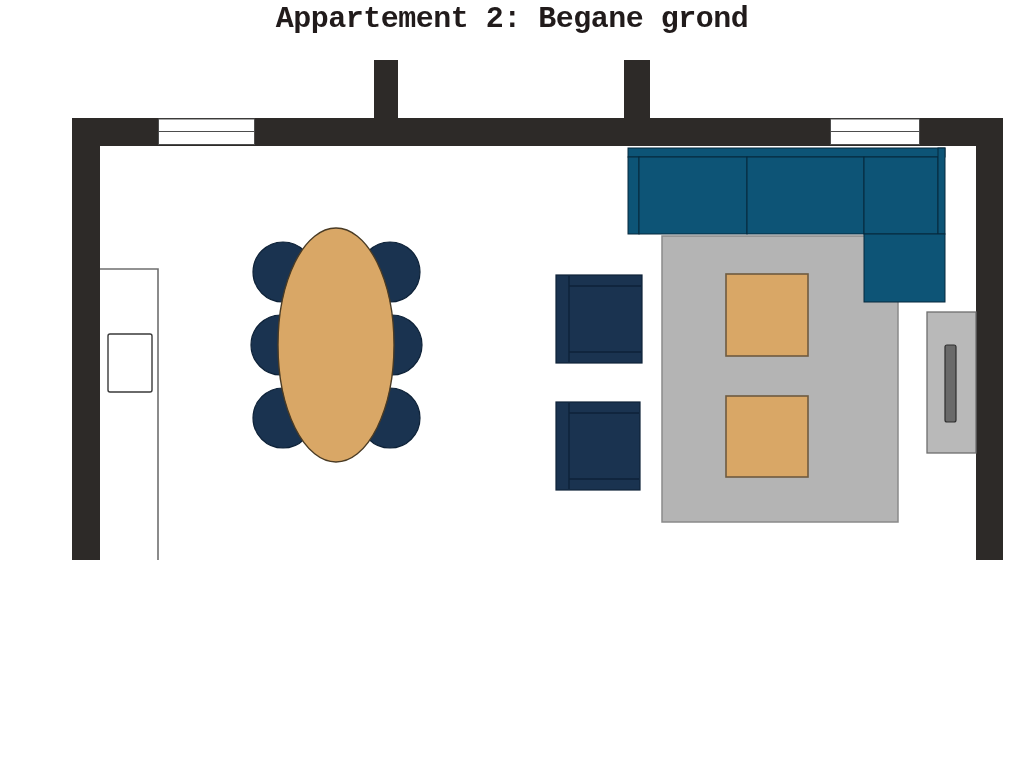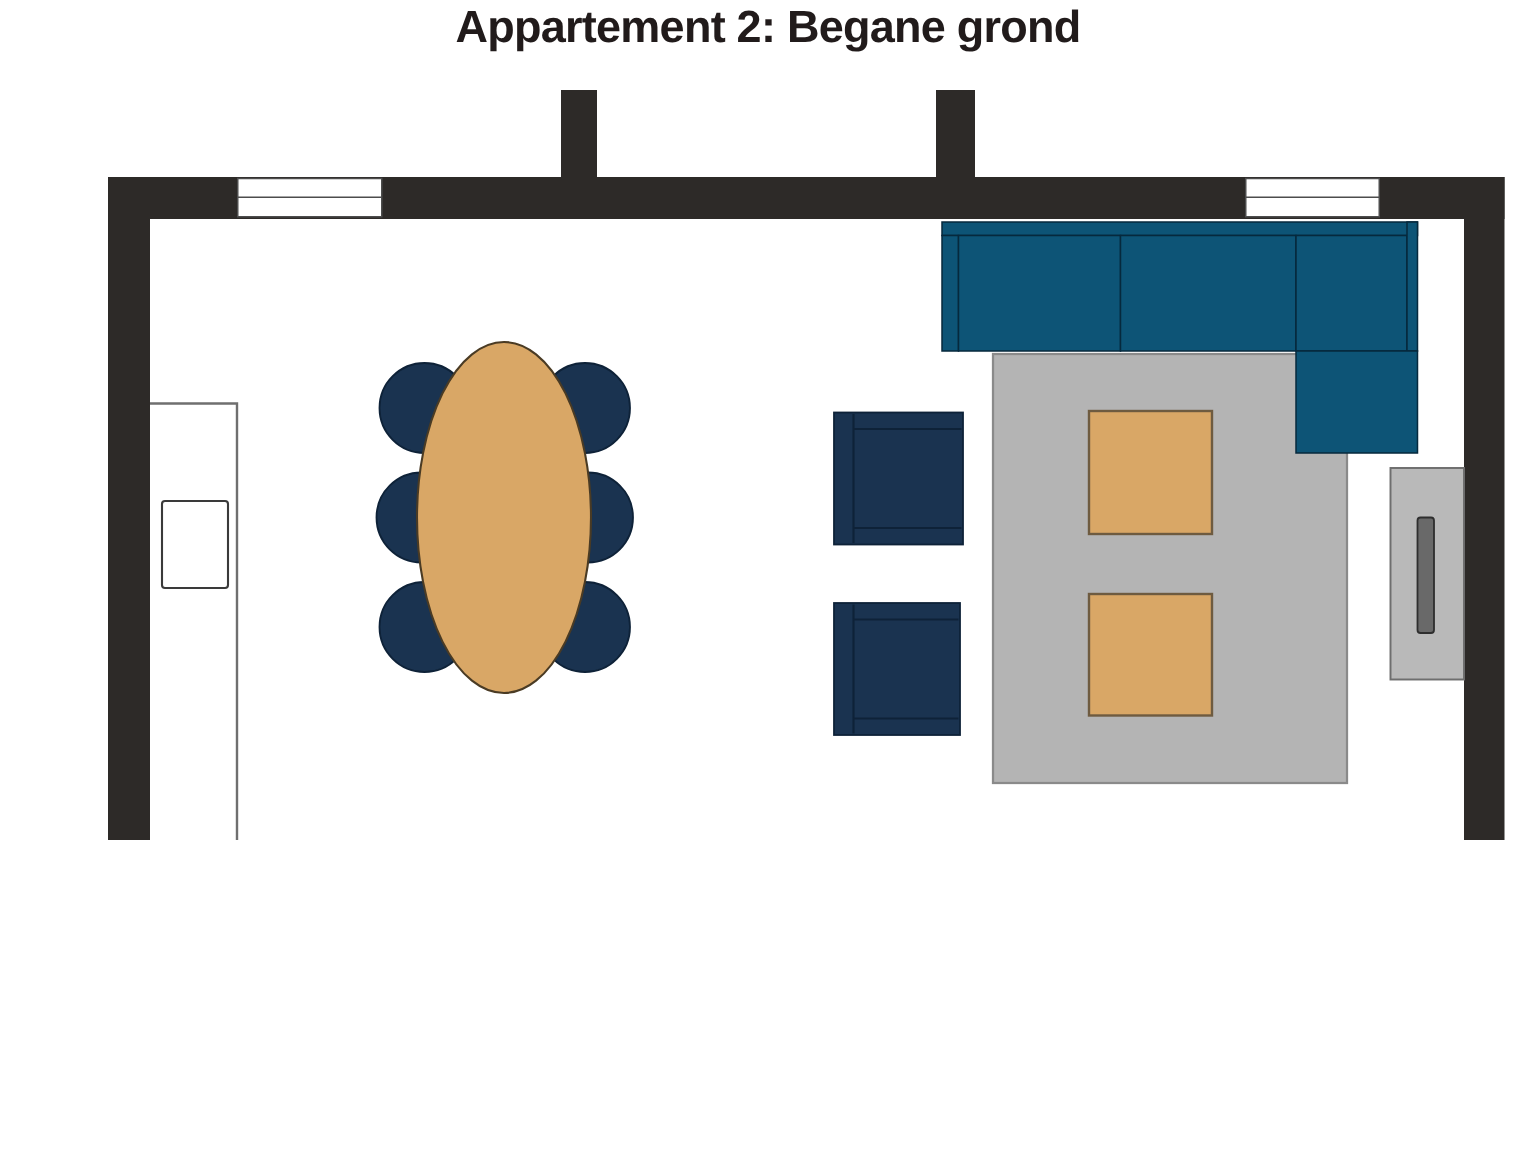--- a/index.html
+++ b/index.html
@@ -1,18 +1,18 @@
 <!DOCTYPE html>
 <html style="--c-background: #ffffff; --c-title: #211b1b; --c-wall: #2d2a28; --c-sofa: #0d5476; --c-chair: #1a3350; --c-wood: #d9a766; --c-rug: #b4b4b4; --c-cabinet: #b9b9b9; --c-tv: #696969; --c-logo: #e95420;"><head>
 <meta charset="utf-8">
 <style>
   html,body{margin:0;padding:0;background:#ffffff;}
   .stage{
     position:relative;width:1024px;height:560px;background:var(--c-background,#fff);
-    overflow:hidden;font-family:Liberation Sans, sans-serif;
+    overflow:hidden;font-family:Liberation Mono, monospace;
   }
   .title{
     position:absolute;top:2px;left:0;width:100%;text-align:center;
     font-size:30px;font-weight:bold;letter-spacing:-0.5px;color:var(--c-title,#211b1b);
   }
   svg.floorplan{position:absolute;left:0;top:0;}
   
   .wall{fill:var(--c-wall,#2d2a28);stroke:none;}
   .window-glass{fill:#ffffff;stroke:#4d4d4d;stroke-width:1;}
   .window-line{stroke:#4d4d4d;stroke-width:1;fill:none;}

